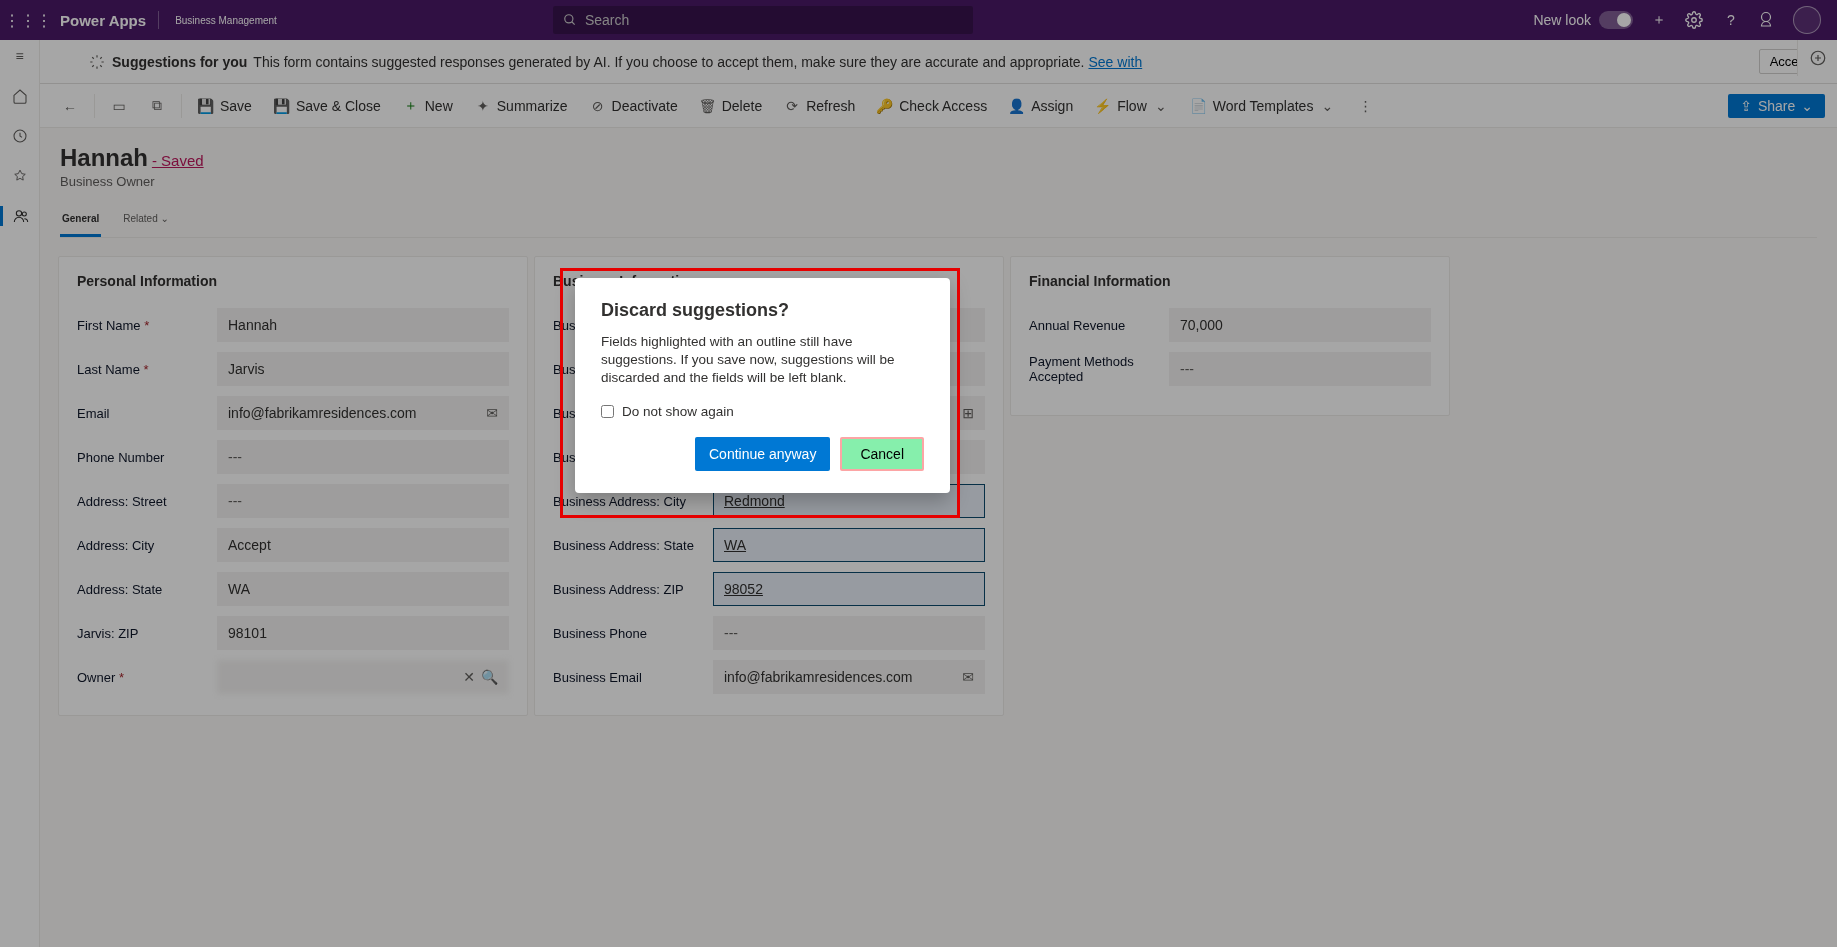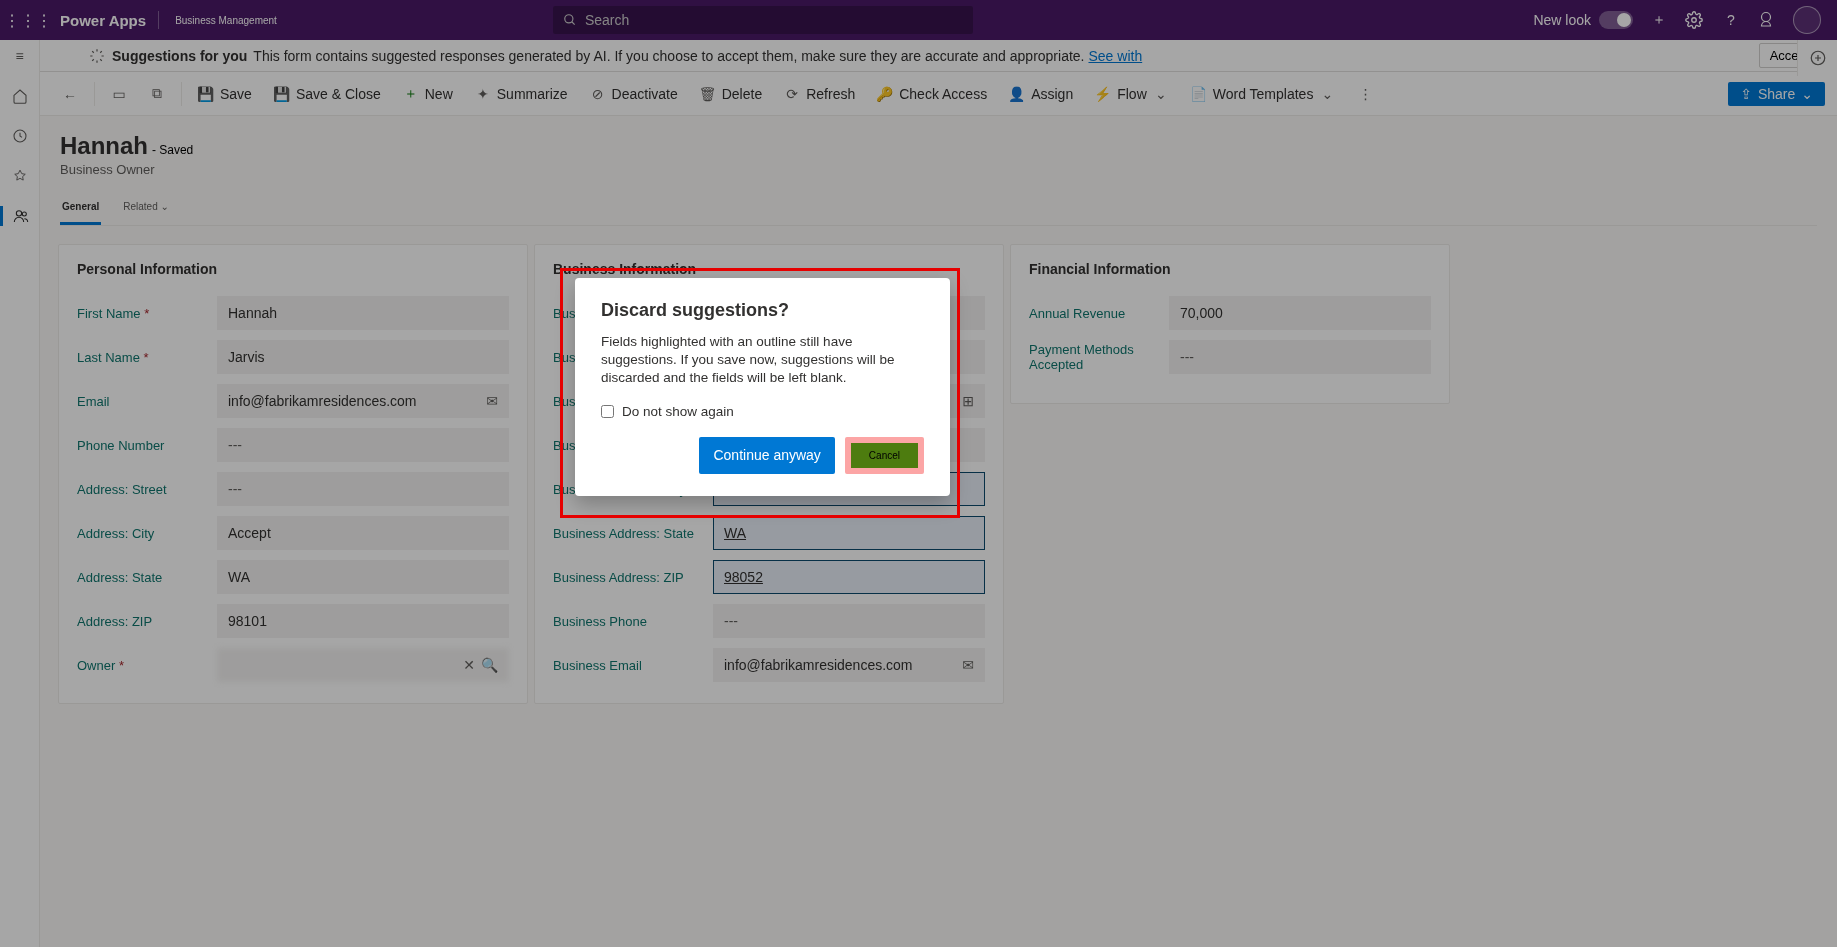--- a/index.html
+++ b/index.html
@@ -17,51 +17,51 @@
 .search-box { width: 420px; height: 28px; background: rgba(0,0,0,0.25); border-radius: 2px; display:flex; align-items:center; color:#ccc; padding:0 10px; }
 .search-box span.ph { margin-left:8px; }
 .topbar-right { margin-left:auto; display:flex; align-items:center; gap:16px; padding-right:8px; }
 .newlook { display:flex; align-items:center; gap:8px; }
 .toggle { width:34px; height:18px; background: rgba(255,255,255,0.3); border-radius:10px; position:relative; }
 .toggle::after { content:""; position:absolute; right:2px; top:2px; width:14px; height:14px; border-radius:50%; background:white; }
 .topicon { width:20px; text-align:center; }
 .avatar { width:28px; height:28px; border-radius:50%; border:1px solid rgba(255,255,255,0.5); background: rgba(255,255,255,0.1); }
 
 
-.suggestbar { height:32px; background:#fff; border-bottom:1px solid #e1dfdd; display:flex; align-items:center; padding:0 0 0 48px; margin-left:40px; }
+.suggestbar { height:44px; background:#fff; border-bottom:1px solid #e1dfdd; display:flex; align-items:center; padding:0 0 0 48px; margin-left:40px; }
 .suggestbar .bold { font-weight:600; }
 .suggestbar a { color:#0078d4; text-decoration:underline; margin-left:4px; }
 .acceptall { margin-left:auto; border:1px solid #d2d0ce; padding:4px 10px; border-radius:2px; background:white; font-size:13px; }
 
 
 .leftnav { position:absolute; left:0; top:40px; bottom:0; width:40px; background:#fff; border-right:1px solid #edebe9; display:flex; flex-direction:column; align-items:center; padding-top:6px; gap:20px; }
 .leftnav .nv { width:20px; height:20px; display:flex; align-items:center; justify-content:center; color:#605e5c; }
 
 
 .cmdbar { height:44px; background:#fff; border-bottom:1px solid #edebe9; display:flex; align-items:center; padding:0 12px; margin-left:40px; gap:2px; }
 .cmdbtn { display:flex; align-items:center; gap:6px; padding:0 10px; height:32px; border-radius:2px; font-size:14px; color:#323130; }
 .cmdbtn .ic { width:16px; height:16px; display:flex; align-items:center; justify-content:center; font-size:14px; color:#605e5c; }
 .sep { width:1px; height:24px; background:#edebe9; margin:0 4px; }
 .share { margin-left:auto; background:#0078d4; color:white; padding:4px 12px; border-radius:2px; display:flex; align-items:center; gap:6px; }
 
 
 .rechdr { padding:16px 20px 0 20px; margin-left:40px; }
 .recname { font-size:24px; font-weight:600; }
-.recsaved { font-size:12px; color:#000000; font-weight:400; }
+.recsaved { font-size:15px; color:#be185d; font-weight:400;text-decoration:underline; }
 .rectype { font-size:13px; color:#605e5c; margin-top:2px; }
 .tabs { display:flex; gap:20px; margin-top:14px; border-bottom:1px solid #edebe9; }
 .tab { padding:10px 2px; font-size:10px; color:#605e5c; }
 .tab.active { font-weight:600; color:#323130; border-bottom:3px solid #0078d4; }
 
 
 .formarea { display:flex; gap:6px; padding:18px; margin-left:40px; }
 .card { background:#fff; border:1px solid #edebe9; border-radius:2px; padding:16px 18px; flex:1; }
 .cardtitle { font-weight:600; margin-bottom:14px; }
 .fld { display:flex; align-items:center; min-height:44px; }
-.fld-label { width:140px; font-size:13px; color:#0f766e; }
+.fld-label { width:140px; font-size:13px; color:#0f172a; }
 .fld-label.wide { width:160px; }
 .req::after { content:" *"; color:#a4262c; }
 .fld-input { flex:1; height:34px; background:#f3f2f1; border:1px solid transparent; padding:0 10px; display:flex; align-items:center; font-size:14px; color:#323130; }
 .fld-input.empty { color:#605e5c; }
 .fld-input.ai { background:#e8eef7; border:1px solid #0c4a6e;text-decoration:underline; }
 .inputicon { margin-left:auto; color:#605e5c; }
 .owner-blur { flex:1; height:34px; background:#f3f2f1; filter: blur(3px); display:flex; align-items:center; padding:0 10px; position:relative;}
 .owner-wrap { flex:1; position:relative; display:flex; align-items:center;}
 .owner-x { position:absolute; right:34px; color:#605e5c;}
 .owner-s { position:absolute; right:10px; color:#605e5c;}
@@ -69,21 +69,21 @@
 .copilot-sidebar { position:absolute; right:0; top:40px; width:40px; height:36px; display:flex; align-items:center; justify-content:center; border-left:1px solid #edebe9; background:#fff; }
 
 
 .highlight-box { position:absolute; left:560px; top:268px; width:400px; height:250px; border:3px solid #e60000; z-index:101; pointer-events:none; }
 .modal { position:absolute; left:575px; top:278px; width:375px; background:white; border-radius:4px; box-shadow:0 8px 20px rgba(0,0,0,0.25); z-index:100; padding:22px 26px; }
 .modal h2 { font-size:18px; font-weight:600; margin-bottom:12px; }
 .modal p { font-size:13.5px; line-height:1.35; margin-bottom:16px; }
 .modal .chk { display:flex; align-items:center; gap:8px; font-size:13.5px; margin-bottom:18px; }
 .modal-btns { display:flex; justify-content:flex-end; gap:10px; }
 .btn-primary { background:#0078d4; color:white; padding:7px 14px; border:none; border-radius:2px; font-size:14px; }
-.btn-secondary { background:#4d7c0f; border:6px solid #fca5a5; padding:7px 18px; border-radius:2px; font-size:10px; }
+.btn-secondary { background:#86efac; border:2px solid #fca5a5; padding:7px 18px; border-radius:2px; font-size:14px; }
 
 svg { display:block; }
 </style>
 </head>
 <body>
 
 <div class="topbar">
   <div class="waffle">⋮⋮⋮</div>
   <div class="powerapps-label">Power Apps</div>
   <div class="divider-v"></div>
@@ -276,21 +276,21 @@
       </div>
     <div class="fld">
         <div class="fld-label">Address: City</div>
         <div class="fld-input">Accept</div>
       </div>
     <div class="fld">
         <div class="fld-label">Address: State</div>
         <div class="fld-input">WA</div>
       </div>
     <div class="fld">
-        <div class="fld-label">Address: ZIP</div>
+        <div class="fld-label">Jarvis: ZIP</div>
         <div class="fld-input">98101</div>
       </div>
     <div class="fld">
         <div class="fld-label req">Owner</div>
       <div class="owner-wrap">
         <div class="owner-blur"></div>
         <span class="owner-x">✕</span>
         <span class="owner-s">🔍</span>
       </div>
     </div>

